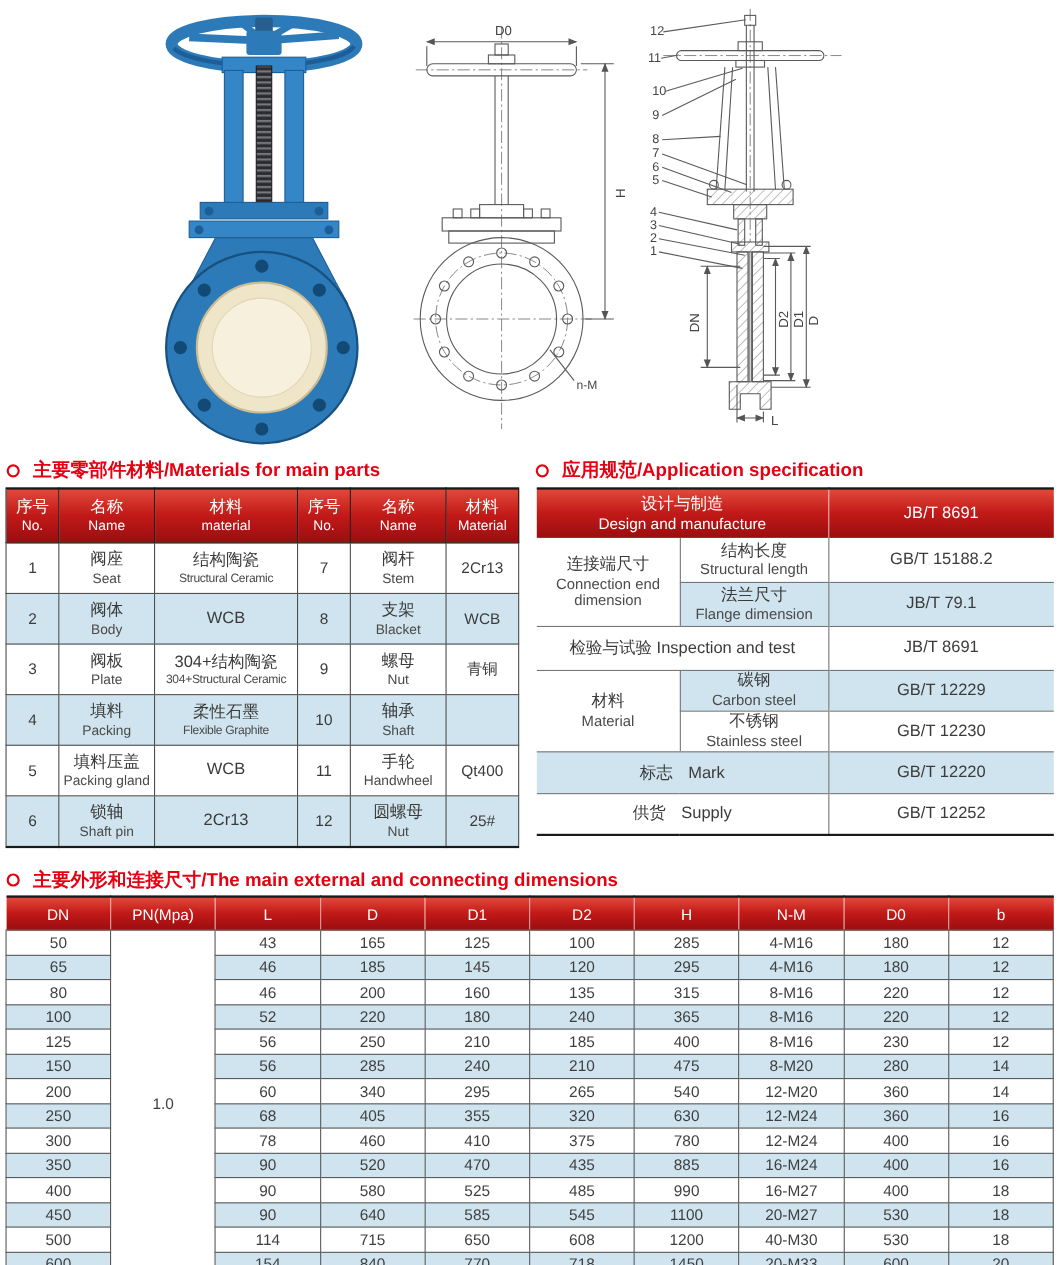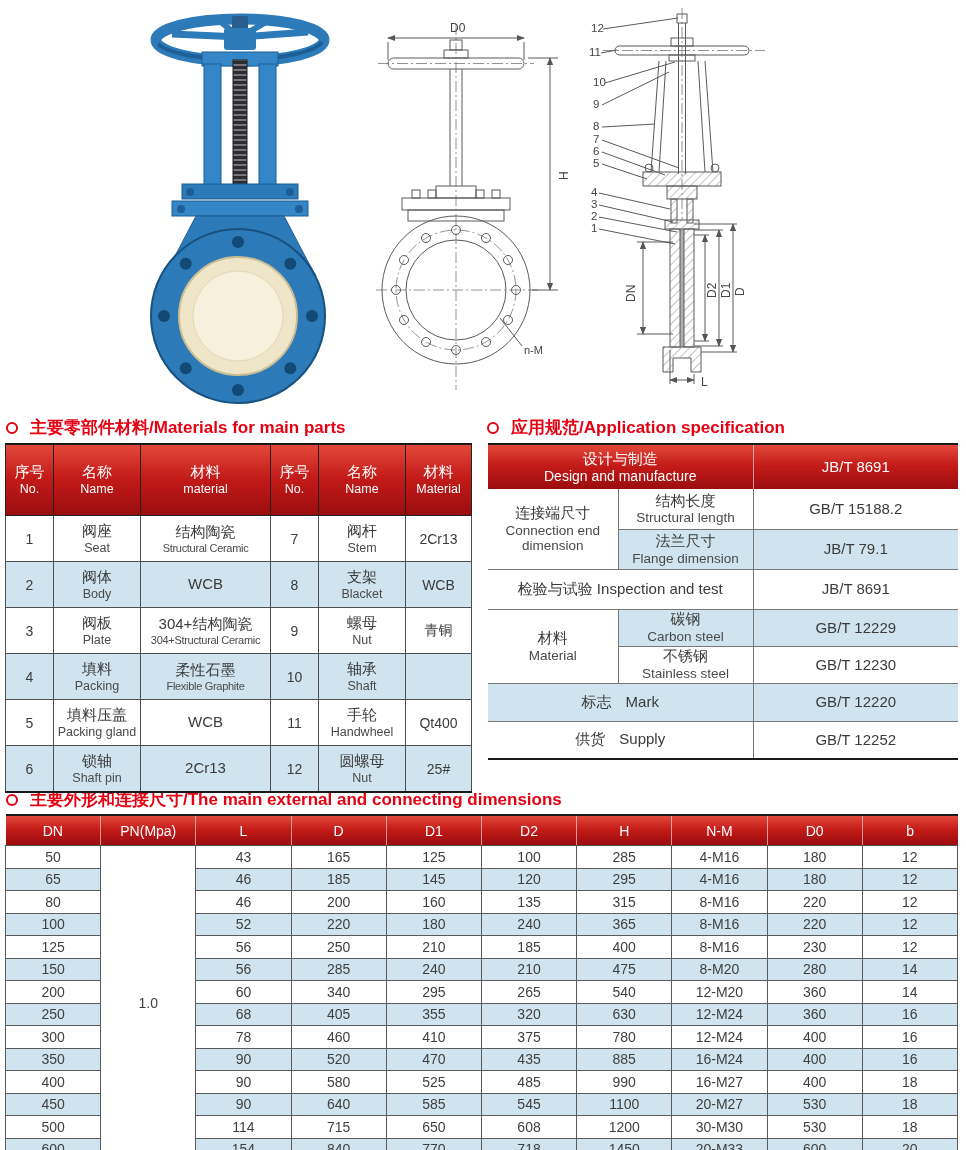--- a/index.html
+++ b/index.html
@@ -12,21 +12,21 @@
 
   
   table{border-collapse:collapse;table-layout:fixed;}
   .redhead{background:linear-gradient(180deg,#e2493a 0%,#c21a18 48%,#9b0d10 100%);color:#fff;font-weight:normal;}
   .zh{display:block;font-size:15px;line-height:1.25;color:#3b3b3b;}
   .en{display:block;font-size:12.5px;line-height:1.15;color:#4a4a4a;}
   .redhead .zh,.redhead .en{color:#fff;}
 
   
   #materials{position:absolute;left:5px;top:443px;width:466px;border-top:2px solid #1a1a1a;border-bottom:2px solid #1a1a1a;}
-  #materials th{height:44px;border:1px solid #222;padding:13px 1px;}
+  #materials th{height:44px;border:1px solid #222;padding:2px 1px;}
   #materials td{height:45px;border:1px solid #4f4f4f;text-align:center;padding:0 1px;}
   #materials tr.blue td{background:#cfe4ee;}
   #materials .single{font-size:14px;color:#3b3b3b;}
   #materials .sm{font-size:11px;letter-spacing:-0.3px;}
 
   
   #apptable{position:absolute;left:488px;top:443px;width:470px;border-top:2px solid #1a1a1a;border-bottom:2px solid #1a1a1a;}
   #apptable th{height:42px;border-left:1px solid rgba(255,255,255,.55);text-align:center;}
   #apptable th:first-child{border-left:none;}
   #apptable td{border-bottom:1px solid #777;text-align:center;padding:0 2px;}
@@ -631,21 +631,21 @@
       <td>530</td>
       <td>18</td>
     </tr>
         <tr>
       <td>500</td>
       <td>114</td>
       <td>715</td>
       <td>650</td>
       <td>608</td>
       <td>1200</td>
-      <td>30-M30</td>
+      <td>40-M30</td>
       <td>530</td>
       <td>18</td>
     </tr>
         <tr>
       <td>600</td>
       <td>154</td>
       <td>840</td>
       <td>770</td>
       <td>718</td>
       <td>1450</td>

